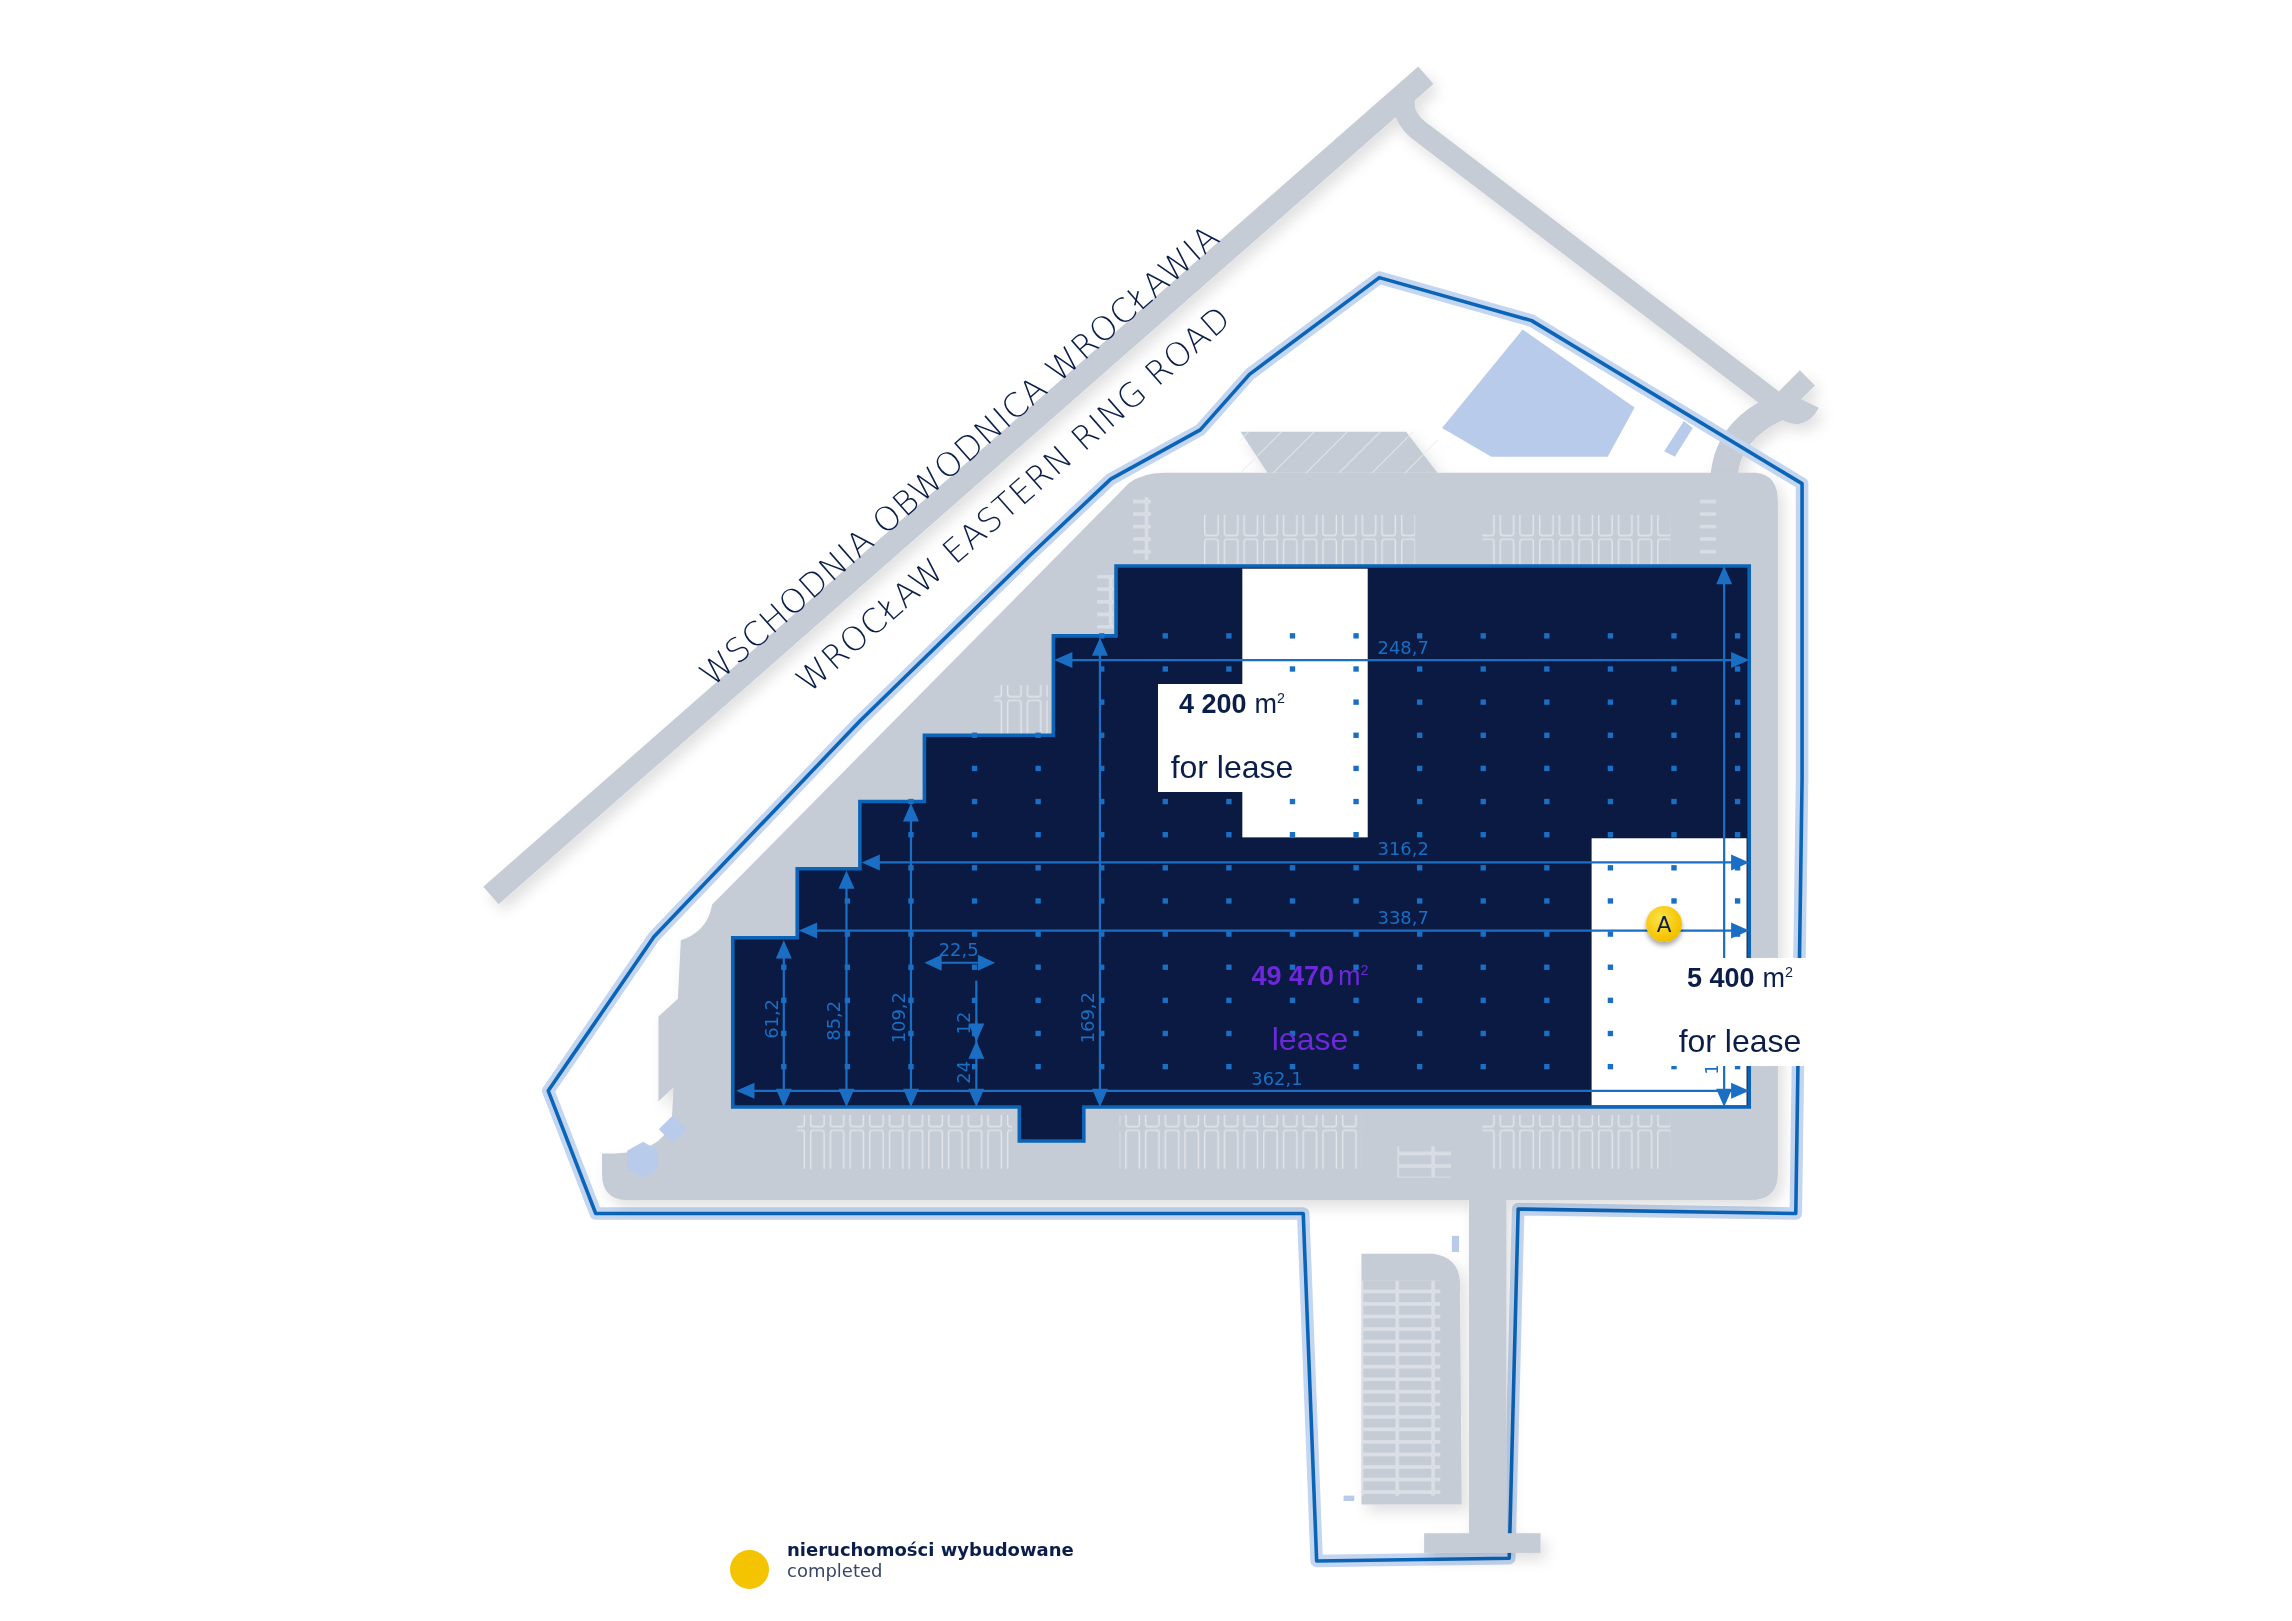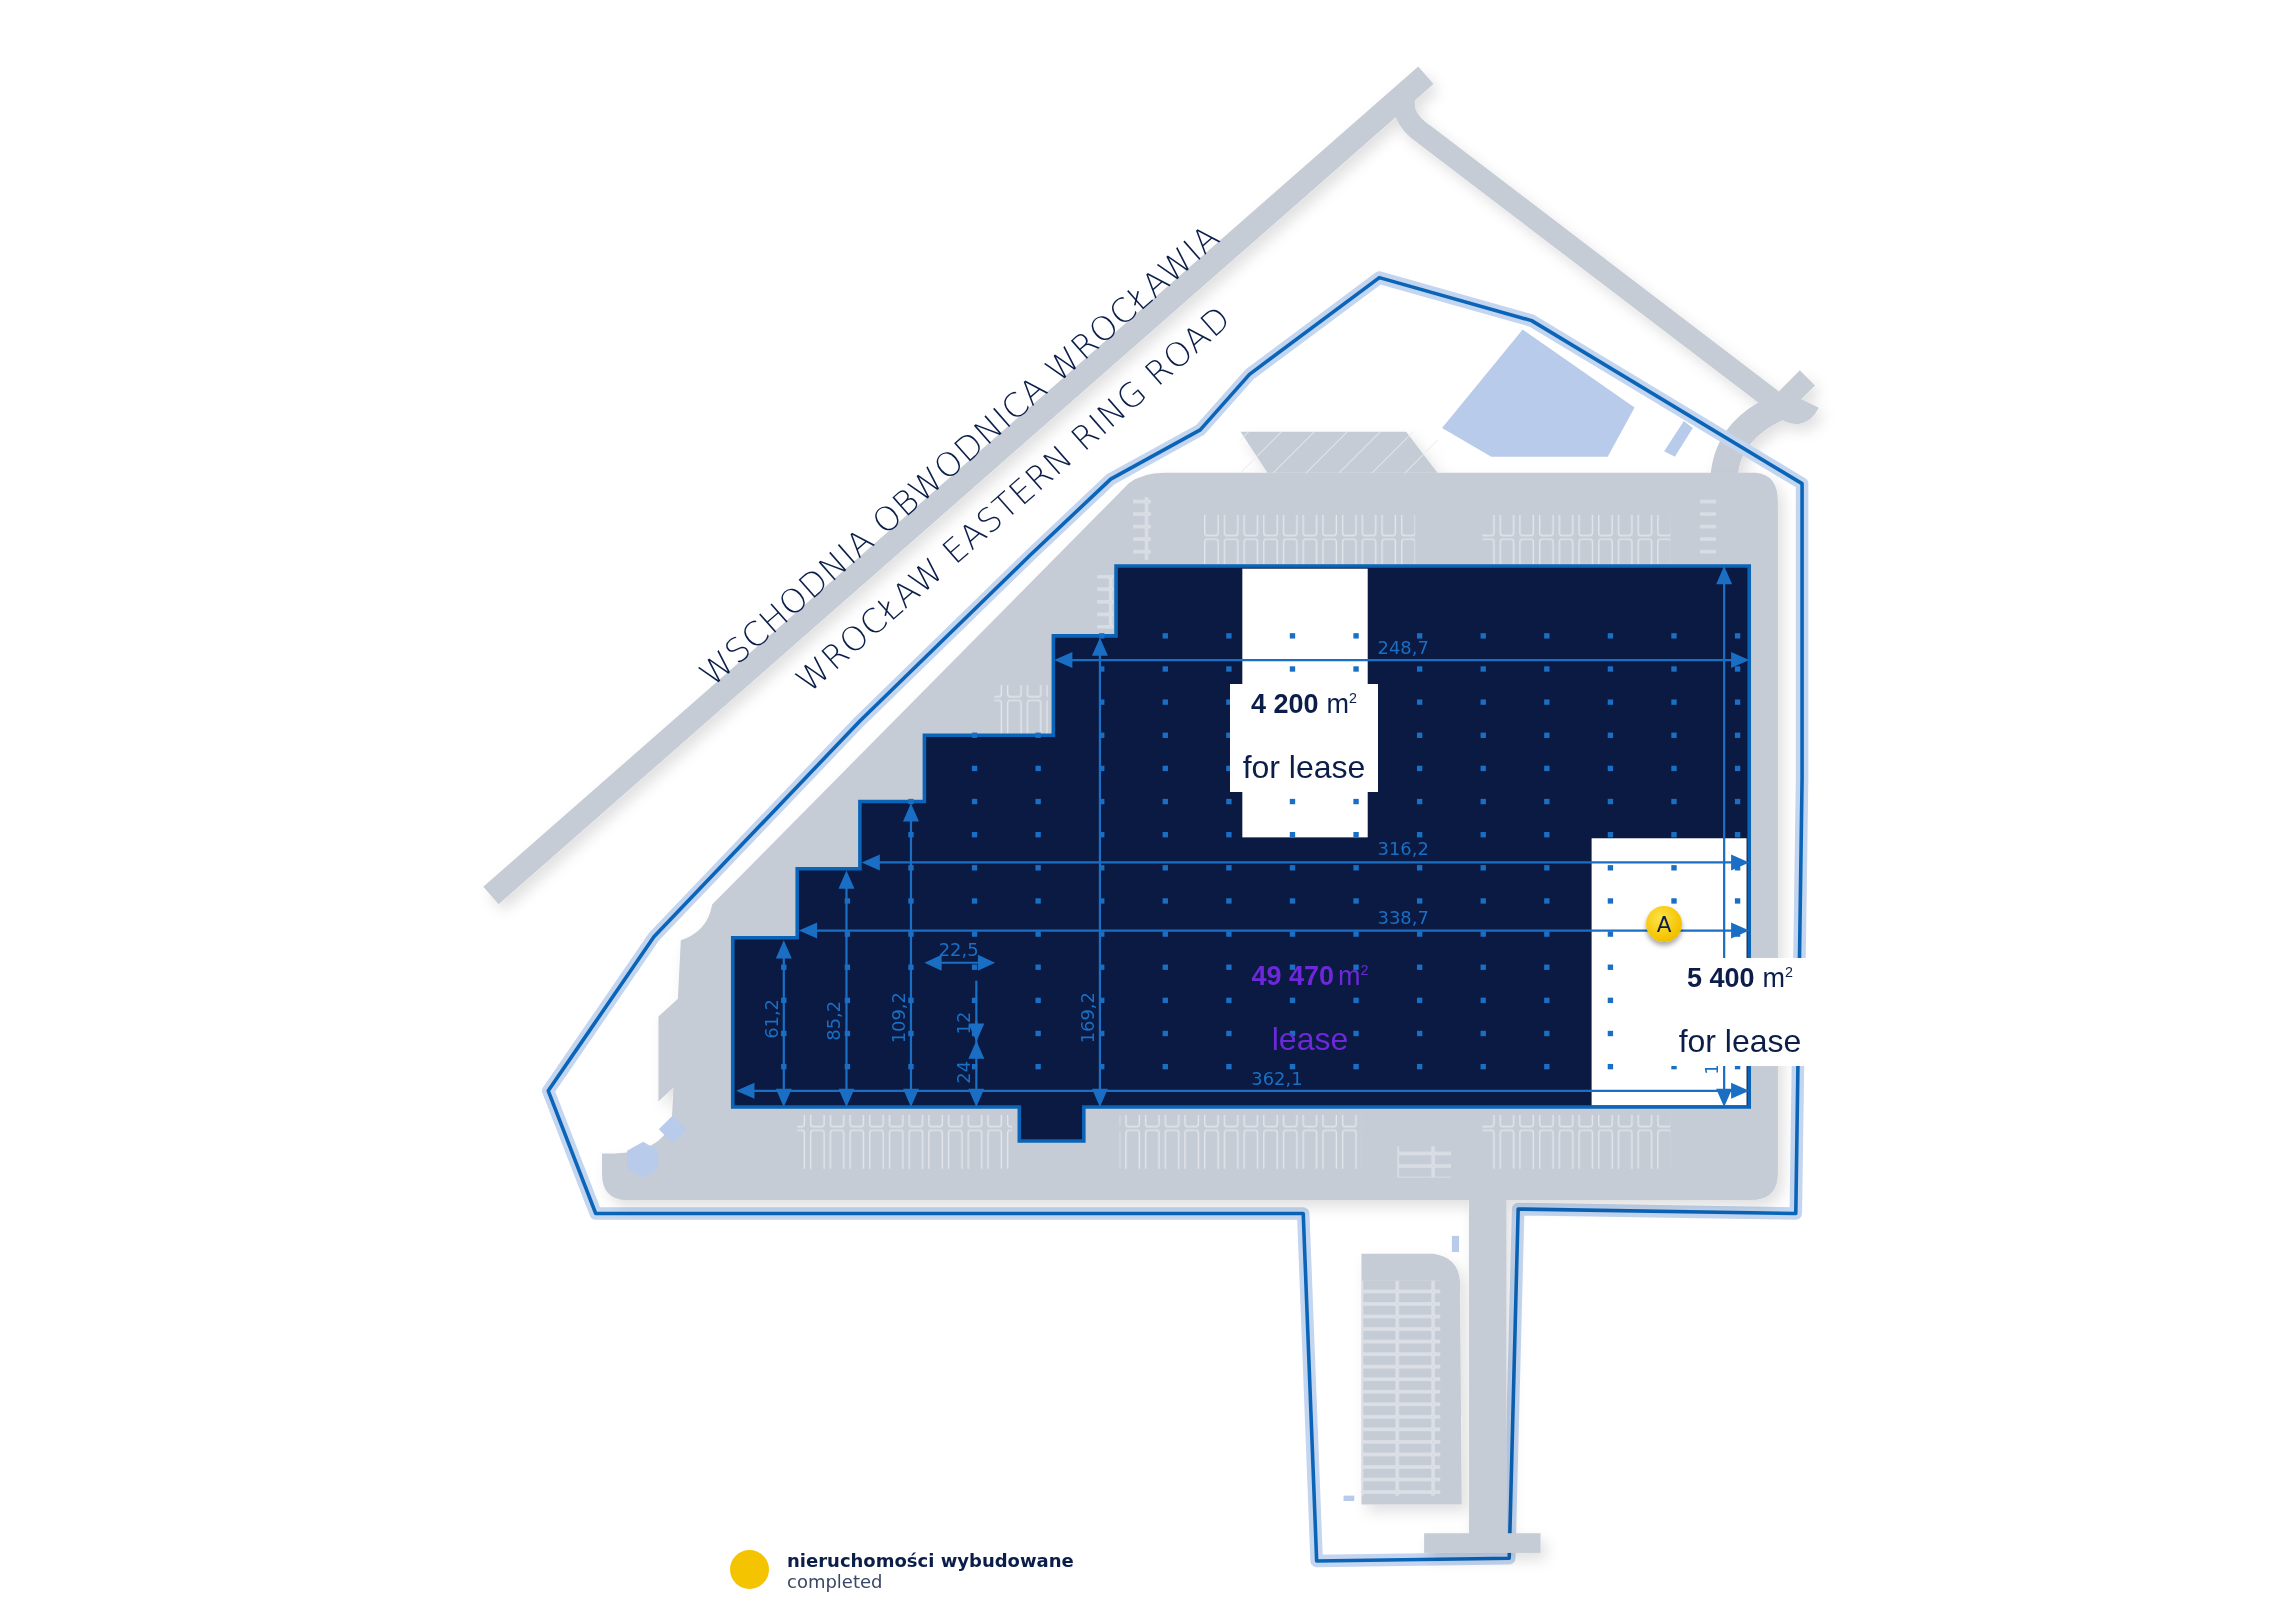--- a/index.html
+++ b/index.html
@@ -16,21 +16,21 @@
   .area-label .sub { font-size: 32px; margin-top: 29px; }
   .area-dark { color: #6d28d9; }
   .area-light { color: #0b1e4a; background: #ffffff; padding: 5.4px 9px; }
   .marker { position: absolute; width: 36px; height: 36px; border-radius: 50%;
             background: radial-gradient(circle at 40% 35%, #ffe24a, #f4c300 65%, #d9a800);
             box-shadow: 0 3.6px 5.4px rgba(0,0,0,0.35);
             display: flex; align-items: center; justify-content: center;
             font-family: "DejaVu Sans", sans-serif; font-size: 21.5px; color: #0b1e4a; cursor: pointer; }
   .legend { position: absolute; left: 730px; top: 1539px; display: flex; align-items: flex-start; }
   .legend .dot { width: 39px; height: 39px; border-radius: 50%; background: #f5c400; margin-top: 10.7px; margin-right: 18px; }
-  .legend .t1 { font-weight: bold; font-size: 18px; color: #0b1e4a; font-family: "DejaVu Sans", sans-serif; margin-top: 11px; }
+  .legend .t1 { font-weight: bold; font-size: 18px; color: #0b1e4a; font-family: "DejaVu Sans", sans-serif; }
   .legend .t2 { font-size: 18px; color: #3a4766; font-family: "DejaVu Sans", sans-serif; margin-top: 0; }
 </style>
 </head>
 <body>
 
 <svg id="map" viewBox="0 0 2560 1810" xmlns="http://www.w3.org/2000/svg">
   <defs>
     <filter id="shadow" x="-10%" y="-10%" width="130%" height="130%">
       <feDropShadow dx="6" dy="8" stdDeviation="8" flood-color="#000" flood-opacity="0.12"></feDropShadow>
     </filter>
@@ -358,21 +358,21 @@
   <text class="dim-label" transform="translate(1083 1155) rotate(-90)">12</text>
   <text class="dim-label" transform="translate(1083 1210) rotate(-90)">24</text>
 </svg>
 
 <div class="area-label area-dark" style="left:1234px; top:961px; width:152px;">
   <div><span class="num">49 470</span>
     <span class="unit"><span>m</span><sup>2</sup></span></div>
   <div class="sub">lease</div>
 </div>
 
-<div class="area-label area-light" style="left:1230px; top:684px; width:130px;">
+<div class="area-label area-light" style="left:1158px; top:684px; width:130px;">
   <div><span class="num">4 200</span>&nbsp;
     <span class="unit"><span>m</span><sup>2</sup></span></div>
   <div class="sub">for lease</div>
 </div>
 
 <div class="area-label area-light" style="left:1664px; top:958px; width:134px;">
   <div><span class="num">5 400</span>&nbsp;
     <span class="unit"><span>m</span><sup>2</sup></span></div>
   <div class="sub">for lease</div>
 </div>

